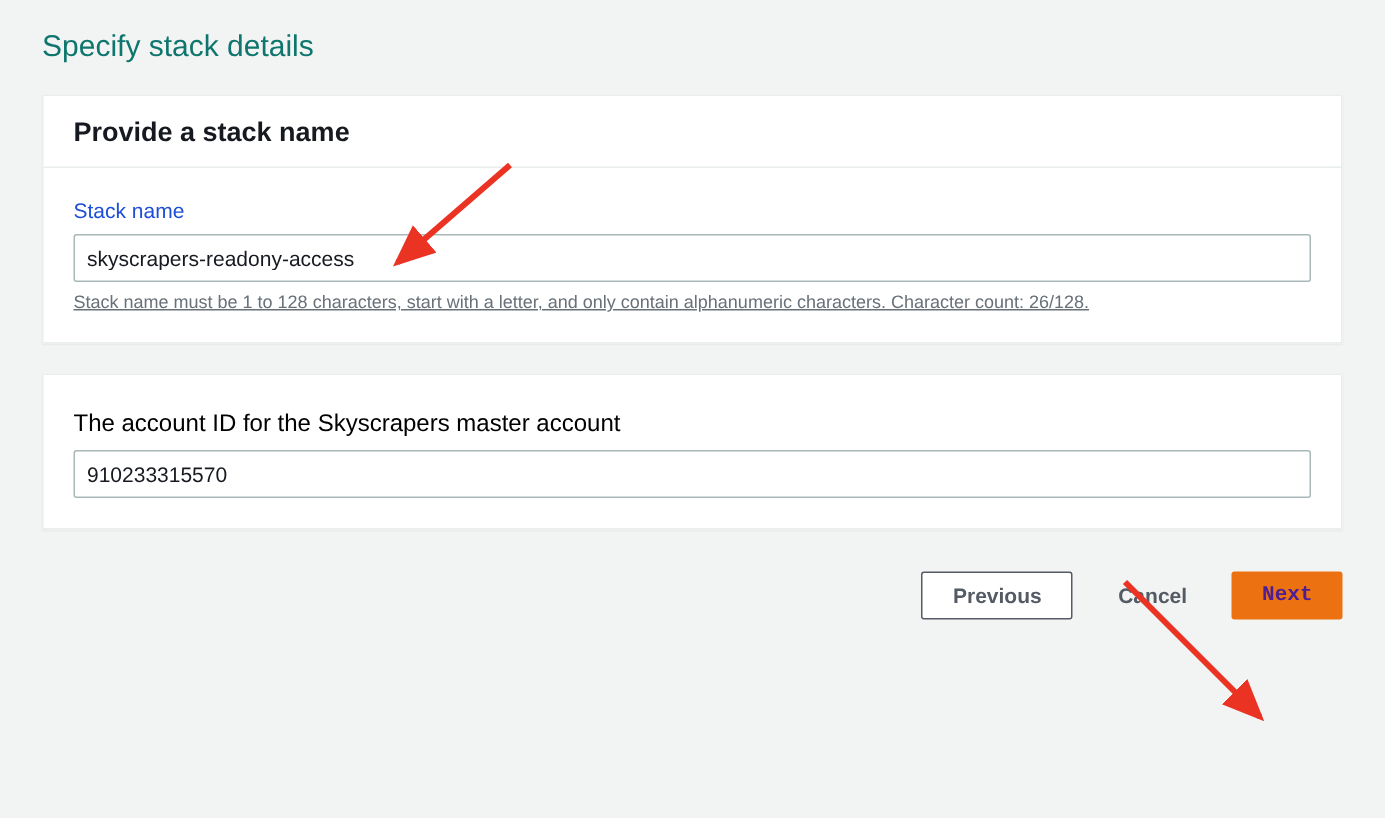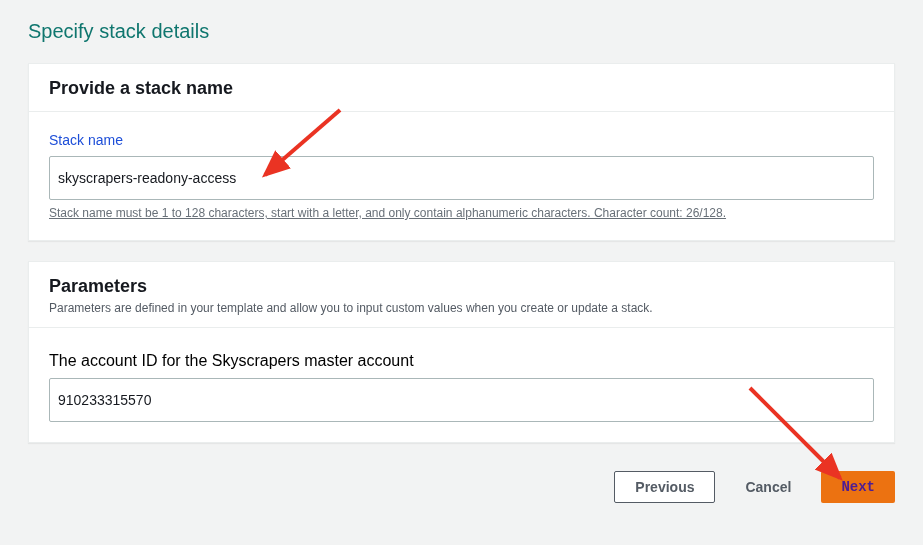--- a/index.html
+++ b/index.html
@@ -51,21 +51,21 @@
       color: #1d4ed8;
       margin-bottom: 8px;
     }
     .field-help {
       font-size: 16px;
       color: #000000;
       margin-top: 4px;
     }
     .text-input {
       width: 100%;
-      height: 44px;
+      height: 32px;
       padding: 4px 8px;
       font-size: 14px;
       border: 1px solid #aab7b8;
       border-radius: 2px;
       background: #ffffff;
       color: #16191f;
     }
     .hint-text {
       font-size: 12px;
       color: #687078;
@@ -121,24 +121,20 @@
     <div class="panel-title">Provide a stack name</div>
   </div>
   <div class="panel-body">
     <label class="field-label">Stack name</label>
     <input type="text" class="text-input" value="skyscrapers-readony-access" style="">
     <div class="hint-text">Stack name must be 1 to 128 characters, start with a letter, and only contain alphanumeric characters. Character count: 26/128.</div>
   </div>
 </div>
 
 <div class="panel">
-  <div class="panel-header">
-    <div class="panel-title">Parameters</div>
-    <div class="panel-subtitle">Parameters are defined in your template and allow you to input custom values when you create or update a stack.</div>
-  </div>
   <div class="panel-body">
     <div class="field-help">The account ID for the Skyscrapers master account</div>
     <input type="text" class="text-input" style="margin-top: 8px;" value="910233315570">
   </div>
 </div>
 
 <div class="footer-actions">
   <button class="btn btn-outline">Previous</button>
   <button class="btn btn-link">Cancel</button>
   <button class="btn btn-primary">Next</button>

